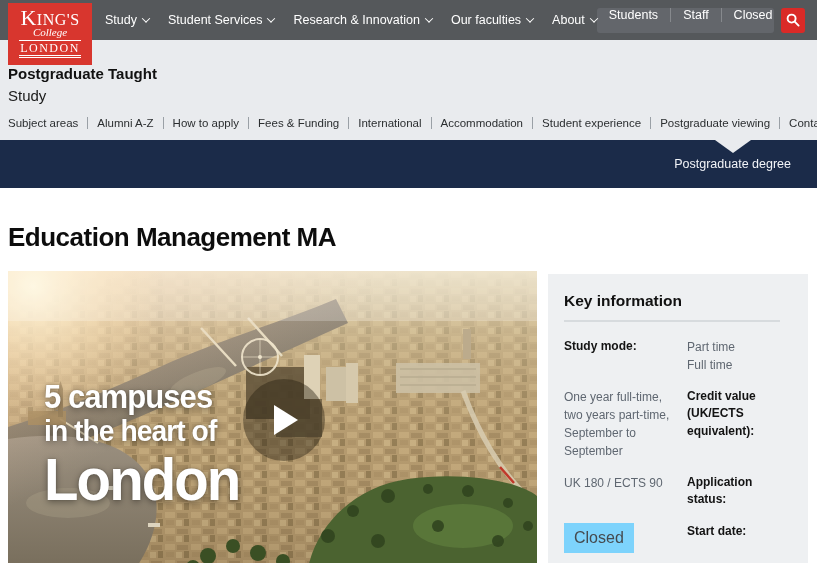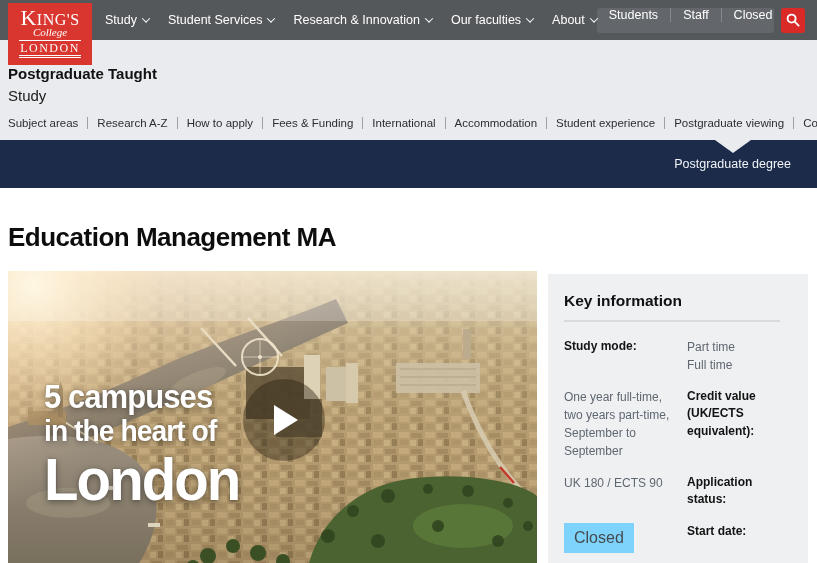--- a/index.html
+++ b/index.html
@@ -121,21 +121,21 @@
       <line x1="8.7" y1="8.7" x2="12.6" y2="12.6" stroke="#fff" stroke-width="1.9" stroke-linecap="round"></line>
     </svg>
   </button>
 </div>
 
 <div class="subheader">
   <h2>Postgraduate Taught</h2>
   <div class="sub">Study</div>
   <ul class="plinks">
     <li>Subject areas</li>
-    <li>Research A-Z</li>
+    <li>Alumni A-Z</li>
     <li>How to apply</li>
     <li>Fees &amp; Funding</li>
     <li>International</li>
     <li>Accommodation</li>
     <li>Student experience</li>
     <li>Postgraduate viewing</li>
     <li>Contact us</li>
   </ul>
 </div>
 

